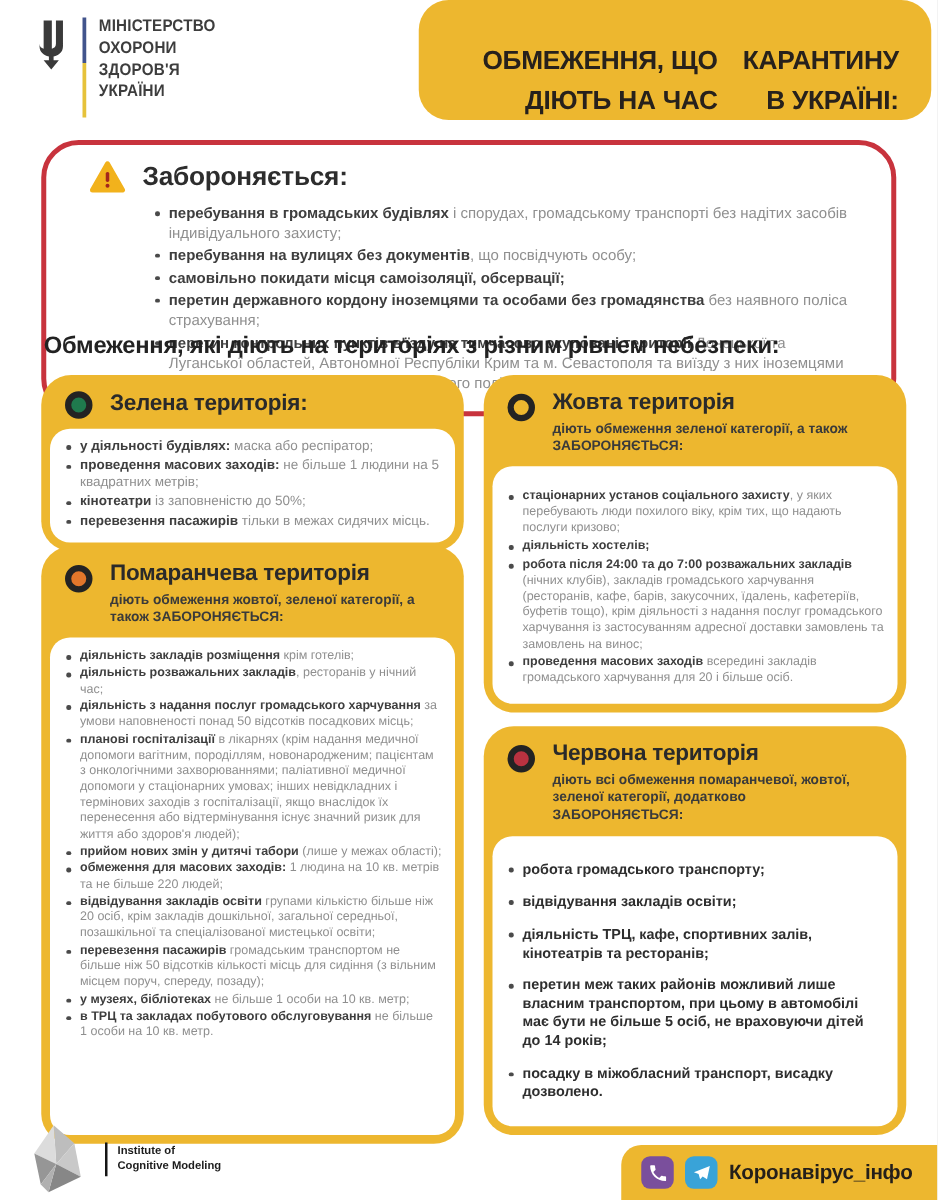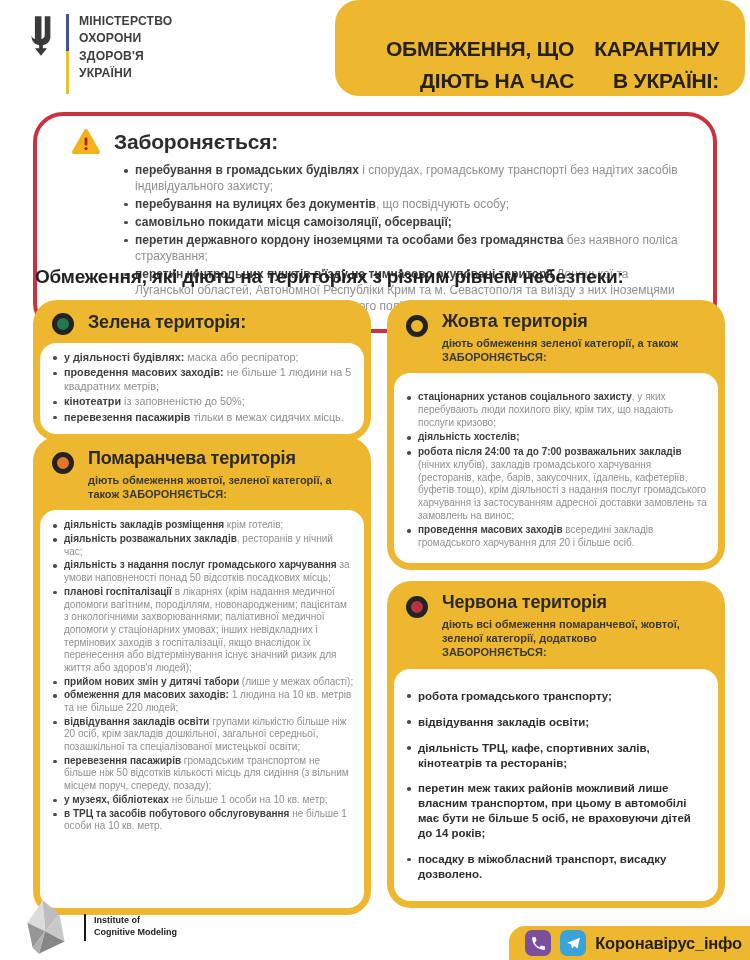--- a/index.html
+++ b/index.html
@@ -62,22 +62,22 @@
 
   .red-card{top:581px;left:387px;min-height:274px}
   .red-card .panel{font-size:11.5px;line-height:1.3;padding-top:20px}
   .red-card li{margin-bottom:11px}
   .red-card .ld{color:#2e2e2e}
 
   
   .icm{position:absolute;left:14px;top:896px;display:flex;align-items:center;gap:8px}
   .icm-bar{width:2px;height:27px;background:#151515}
   .icm-text{font-size:9px;font-weight:700;color:#1c1c1c;line-height:1.3}
-  .badge{position:absolute;right:0;bottom:0;height:34px;background:#edb72f;
-         border-radius:16px 0 0 0;display:flex;align-items:center;gap:9px;padding:0 8px 0 16px}
+  .badge{position:absolute;right:0;bottom:0;height:44px;background:#edb72f;
+         border-radius:16px 0 0 0;display:flex;align-items:center;gap:9px;padding:0 20px 0 16px}
   .badge-label{font-size:16.5px;font-weight:800;color:#241f1a;letter-spacing:-.2px}
   .app-icon{width:26px;height:26px;border-radius:7px;display:flex;align-items:center;justify-content:center}
   .viber{background:#7a4f9c}
   .telegram{background:#39a3d8}
 </style>
 </head>
 <body>
 
 <div class="page">
 
@@ -166,21 +166,21 @@
       <ul>
         <li><span class="ld">діяльність закладів розміщення</span><span class="rs"> крім готелів;</span></li>
         <li><span class="ld">діяльність розважальних закладів</span><span class="rs">, ресторанів у нічний час;</span></li>
         <li><span class="ld">діяльність з надання послуг громадського харчування</span><span class="rs"> за умови наповненості понад 50 відсотків посадкових місць;</span></li>
         <li><span class="ld">планові госпіталізації</span><span class="rs"> в лікарнях (крім надання медичної допомоги вагітним, породіллям, новонародженим; пацієнтам з онкологічними захворюваннями; паліативної медичної допомоги у стаціонарних умовах; інших невідкладних і термінових заходів з госпіталізації, якщо внаслідок їх перенесення або відтермінування існує значний ризик для життя або здоров'я людей);</span></li>
         <li><span class="ld">прийом нових змін у дитячі табори</span><span class="rs"> (лише у межах області);</span></li>
         <li><span class="ld">обмеження для масових заходів:</span><span class="rs"> 1 людина на 10 кв. метрів та не більше 220 людей;</span></li>
         <li><span class="ld">відвідування закладів освіти</span><span class="rs"> групами кількістю більше ніж 20 осіб, крім закладів дошкільної, загальної середньої, позашкільної та спеціалізованої мистецької освіти;</span></li>
         <li><span class="ld">перевезення пасажирів</span><span class="rs"> громадським транспортом не більше ніж 50 відсотків кількості місць для сидіння (з вільним місцем поруч, спереду, позаду);</span></li>
         <li><span class="ld">у музеях, бібліотеках</span><span class="rs"> не більше 1 особи на 10 кв. метр;</span></li>
-        <li><span class="ld">в ТРЦ та засобів побутового обслуговування</span><span class="rs"> не більше 1 особи на 10 кв. метр.</span></li>
+        <li><span class="ld">в ТРЦ та закладах побутового обслуговування</span><span class="rs"> не більше 1 особи на 10 кв. метр.</span></li>
       </ul>
     </div>
   </section>
 
   <section class="card red-card">
     <div class="card-head">
       <span class="circle redc"></span>
       <div>
         <div class="card-title">Червона територія</div>
         <div class="card-sub">діють всі обмеження помаранчевої, жовтої, зеленої категорії, додатково ЗАБОРОНЯЄТЬСЯ:</div>

